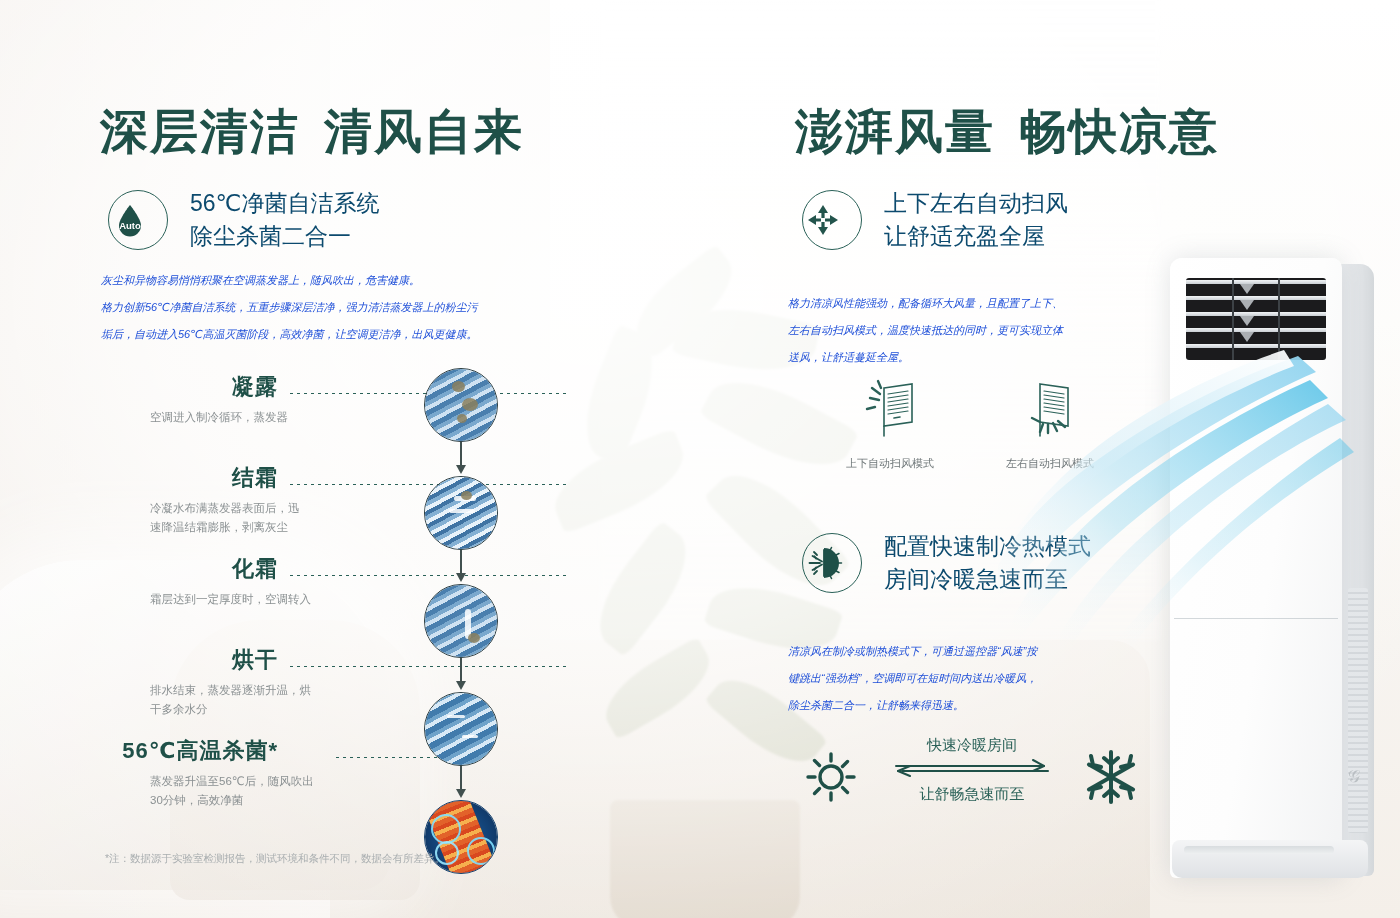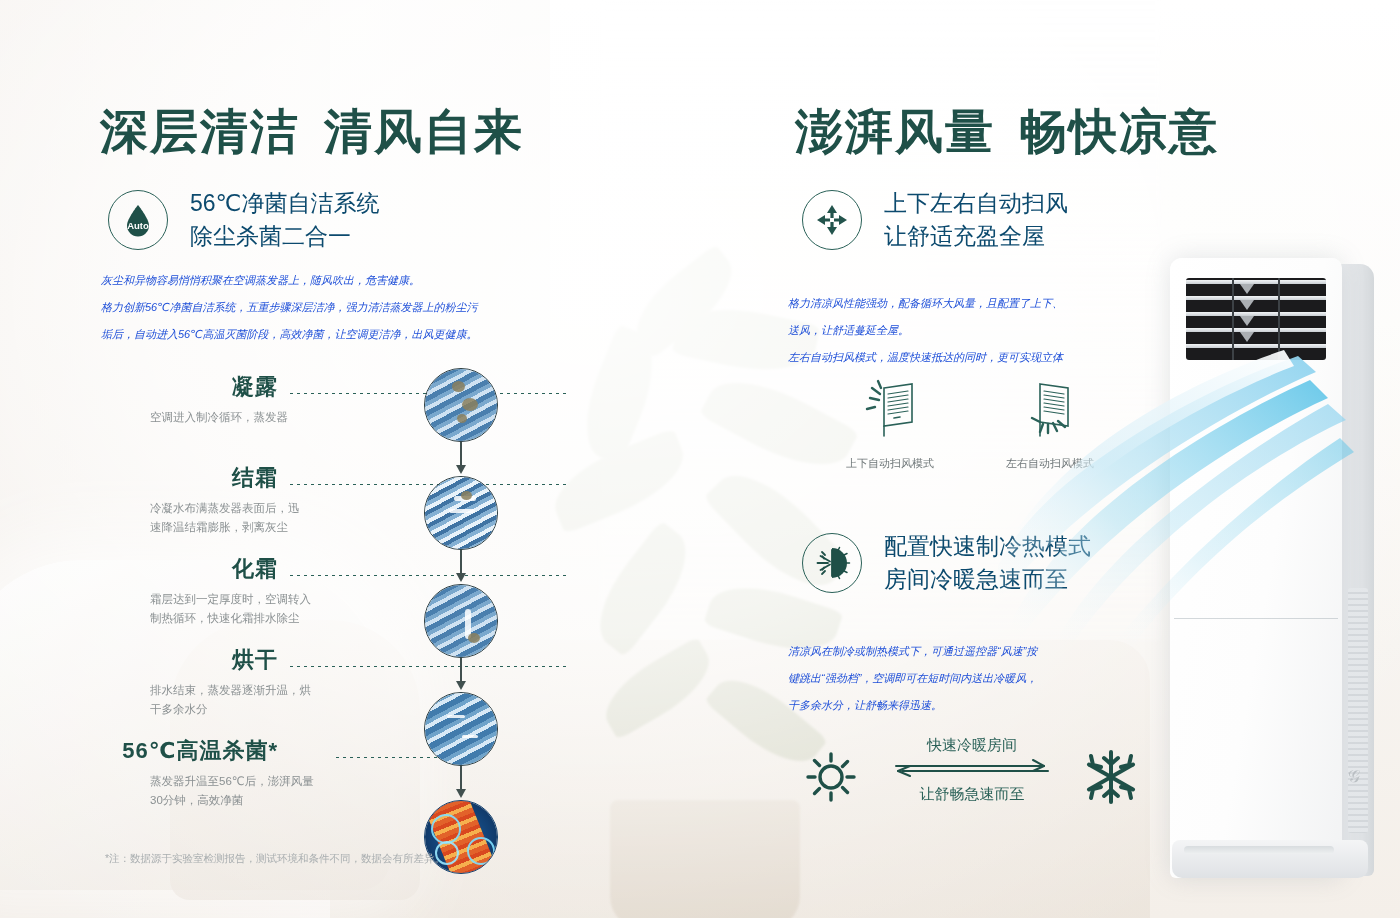--- a/index.html
+++ b/index.html
@@ -46,21 +46,21 @@
 
   .h1{
     position:absolute;
     font-size:48px;font-weight:bold;color:#1f5048;letter-spacing:2px;
     white-space:nowrap;
   }
   .h1 .gap{display:inline-block;width:24px;}
 
   .feature{position:absolute;display:flex;align-items:center;}
   .f-ico{width:58px;height:58px;border-radius:50%;border:1.6px solid #2a6158;
-     display:flex;align-items:center;justify-content:center;flex:0 0 auto;}
+     display:flex;align-items:center;justify-content:flex-start;flex:0 0 auto;}
   .f-txt{margin-left:22px;color:#0c4a6e;font-size:23px;line-height:33px;white-space:nowrap;}
   .f-txt .l2{display:block;}
 
   .para{position:absolute;color:#1d4ed8;font-size:11px;line-height:27px;font-style:italic;}
   .para .ln{display:block;white-space:nowrap;}
 
   
   .flow{position:absolute;left:150px;top:372px;width:420px;}
   .step{position:relative;height:91px;}
   .step .st-head{display:flex;align-items:baseline;}
@@ -225,42 +225,41 @@
         </div>
       </div>
 
       <div class="step">
         <div class="st-head">
           <div class="st-title">化霜</div>
           <div class="st-dash"></div>
         </div>
         <div class="st-desc">
           <span class="ln">霜层达到一定厚度时，空调转入</span>
-          <span class="ln">制热循环，快速化霜排水除尘</span>
         </div>
       </div>
 
       <div class="step">
         <div class="st-head">
           <div class="st-title">烘干</div>
           <div class="st-dash"></div>
         </div>
         <div class="st-desc">
           <span class="ln">排水结束，蒸发器逐渐升温，烘</span>
           <span class="ln">干多余水分</span>
         </div>
       </div>
 
       <div class="step">
         <div class="st-head">
           <div class="st-title wide">56℃高温杀菌*</div>
           <div class="st-dash short"></div>
         </div>
         <div class="st-desc">
-          <span class="ln">蒸发器升温至56℃后，澎湃风量</span>
+          <span class="ln">蒸发器升温至56℃后，随风吹出</span>
           <span class="ln">30分钟，高效净菌</span>
         </div>
       </div>
     </div>
 
     <div class="thumbs">
       <div class="thumb">
         <div class="coil blue"></div>
         <div class="dust" style="left:38%;top:16%;width:13px;height:11px;"></div>
         <div class="dust" style="left:52%;top:40%;width:16px;height:13px;"></div>
@@ -332,22 +331,22 @@
         </svg>
       </div>
       <div class="f-txt">
         <span class="l1">上下左右自动扫风</span>
         <span class="l2">让舒适充盈全屋</span>
       </div>
     </div>
 
     <div class="para" style="left:88px;top:290px;">
       <span class="ln">格力清凉风性能强劲，配备循环大风量，且配置了上下、</span>
+      <span class="ln">左右自动扫风模式，温度快速抵达的同时，更可实现立体</span>
       <span class="ln">送风，让舒适蔓延全屋。</span>
-      <span class="ln">左右自动扫风模式，温度快速抵达的同时，更可实现立体</span>
     </div>
 
     <div class="swing-row" style="left:138px;">
       <div class="swing">
         <svg width="80" height="62" viewBox="0 0 80 62" aria-hidden="true">
           <g fill="none" stroke="#2a6158" stroke-width="1.6" stroke-linecap="round">
             <path d="M34 10 L62 6 L62 44 L34 48 Z"></path>
             <path d="M34 48 L34 58"></path>
             <g stroke-width="1.2">
               <path d="M38 16 L58 13"></path>
@@ -419,21 +418,21 @@
       </div>
       <div class="f-txt">
         <span class="l1">配置快速制冷热模式</span>
         <span class="l2">房间冷暖急速而至</span>
       </div>
     </div>
 
     <div class="para" style="left:88px;top:638px;">
       <span class="ln">清凉风在制冷或制热模式下，可通过遥控器“风速”按</span>
       <span class="ln">键跳出“强劲档”，空调即可在短时间内送出冷暖风，</span>
-      <span class="ln">干多余水分，让舒畅来得迅速。</span>
+      <span class="ln">除尘杀菌二合一，让舒畅来得迅速。</span>
     </div>
   </div>
 
   <div class="hotcold">
     <svg style="position:absolute;left:0;top:12px;" width="62" height="58" viewBox="0 0 62 58" aria-hidden="true">
       <g stroke="#1f5048" stroke-width="3.4" stroke-linecap="round" fill="none">
         <circle cx="31" cy="29" r="11"></circle>
         <path d="M31 6 L31 13"></path>
           <path d="M31 45 L31 52"></path>
         <path d="M8 29 L15 29"></path>

